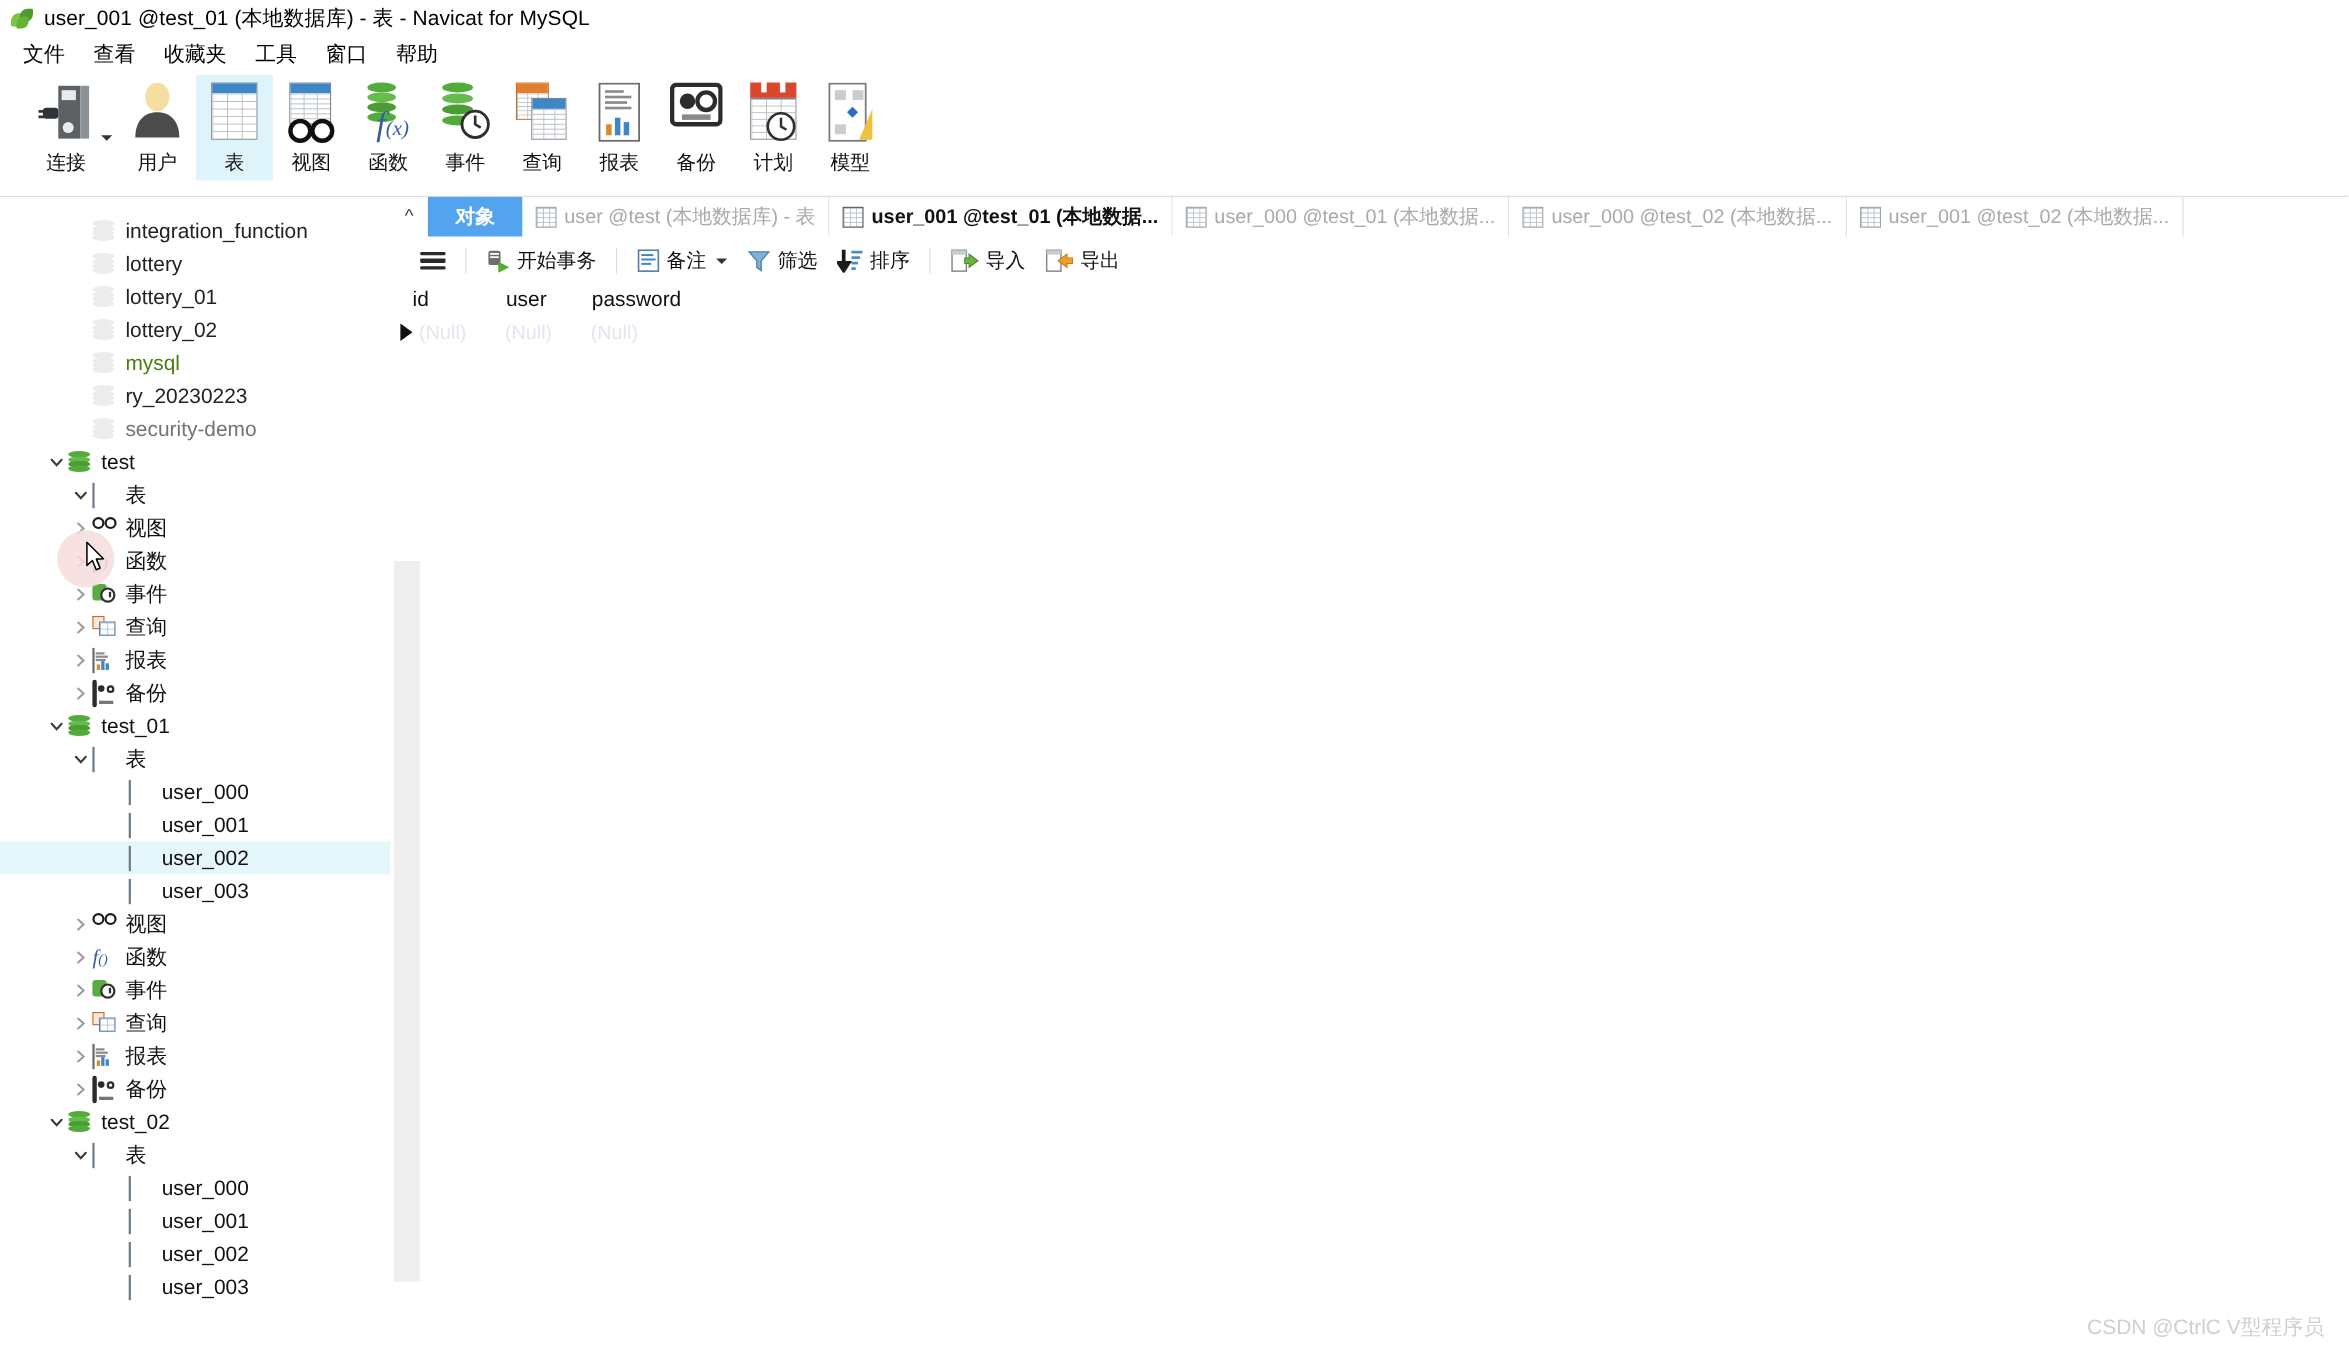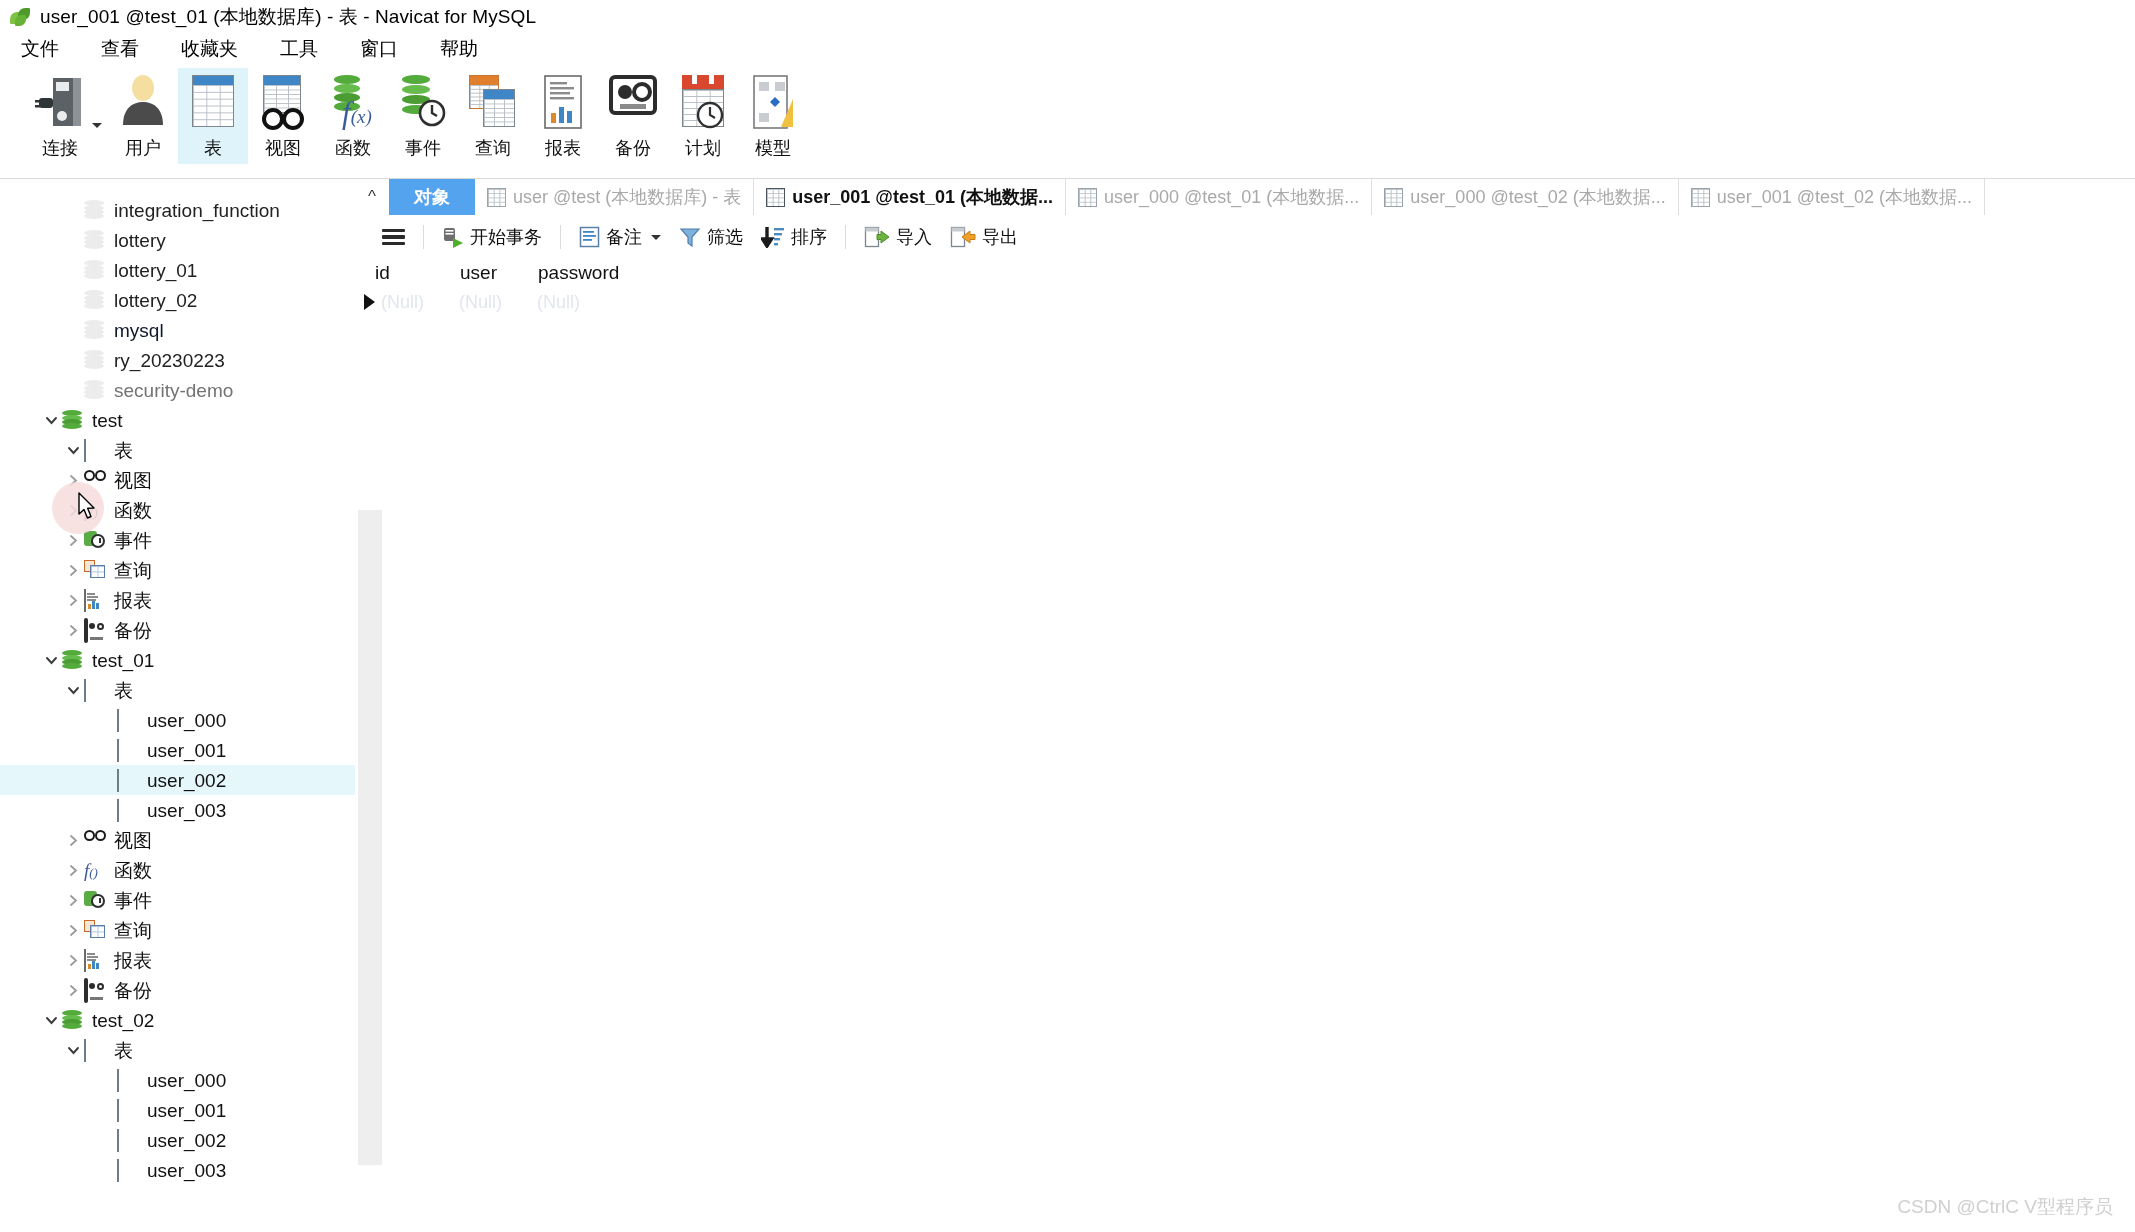--- a/index.html
+++ b/index.html
@@ -22,21 +22,21 @@
   #titlebar .title-text { font-size:19px; color:#000; letter-spacing:.1px; }
   .app-logo { width:21px; height:21px; position:relative; flex:0 0 auto; }
   .app-logo .leaf-a, .app-logo .leaf-b, .app-logo .leaf-c {
     position:absolute; border-radius:60% 10% 60% 10%; background:#5ba832;
   }
   .app-logo .leaf-a { width:12px; height:12px; left:0px;  top:5px;  background:#7dc242; }
   .app-logo .leaf-b { width:12px; height:12px; left:8px;  top:1px;  background:#4e9a2a; }
   .app-logo .leaf-c { width:11px; height:11px; left:5px;  top:8px;  background:#65b234; }
 
   
-  #menubar { height:30px; display:flex; align-items:center; padding-left:8px;gap:16px; }
+  #menubar { height:30px; display:flex; align-items:center; padding-left:8px; }
   #menubar .menu-item {
     font-size:19px; color:#000; padding:2px 13px; cursor:default;
   }
 
   
   #ribbon { height:104px; display:flex; align-items:flex-start; padding-left:12px; padding-top:4px; }
   .rb {
     width:70px; display:flex; flex-direction:column; align-items:center;
     padding-top:7px; padding-bottom:4px; cursor:default; position:relative;
   }
@@ -526,21 +526,21 @@
     <div class="tnode">
       <div style="width: 62px; flex: 0 0 auto;"></div>
       <div class="tw empty"></div>
       <div class="tico"><span class="db-cyl off"><span style="top:0"></span><span style="top:4.5px"></span><span style="top:9px"></span><span style="top:13px"></span></span></div>
       <div class="tlabel" style="color: rgb(34, 34, 34);">lottery_02</div>
     </div>
     <div class="tnode">
       <div style="width: 62px; flex: 0 0 auto;"></div>
       <div class="tw empty"></div>
       <div class="tico"><span class="db-cyl off"><span style="top:0"></span><span style="top:4.5px"></span><span style="top:9px"></span><span style="top:13px"></span></span></div>
-      <div class="tlabel" style="color: #0f172a;">mysql</div>
+      <div class="tlabel" style="color: #4d7c0f;">mysql</div>
     </div>
     <div class="tnode">
       <div style="width: 62px; flex: 0 0 auto;"></div>
       <div class="tw empty"></div>
       <div class="tico"><span class="db-cyl off"><span style="top:0"></span><span style="top:4.5px"></span><span style="top:9px"></span><span style="top:13px"></span></span></div>
       <div class="tlabel" style="color: rgb(34, 34, 34);">ry_20230223</div>
     </div>
     <div class="tnode">
       <div style="width: 62px; flex: 0 0 auto;"></div>
       <div class="tw empty"></div>

